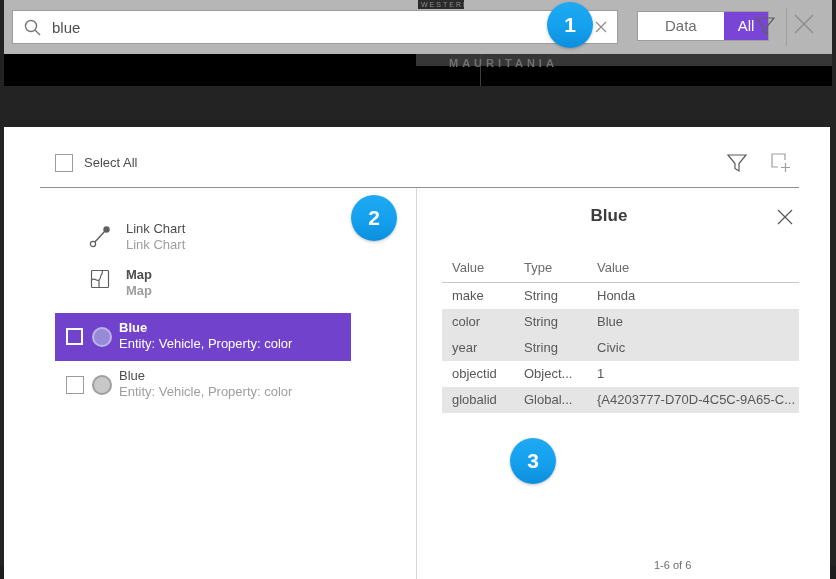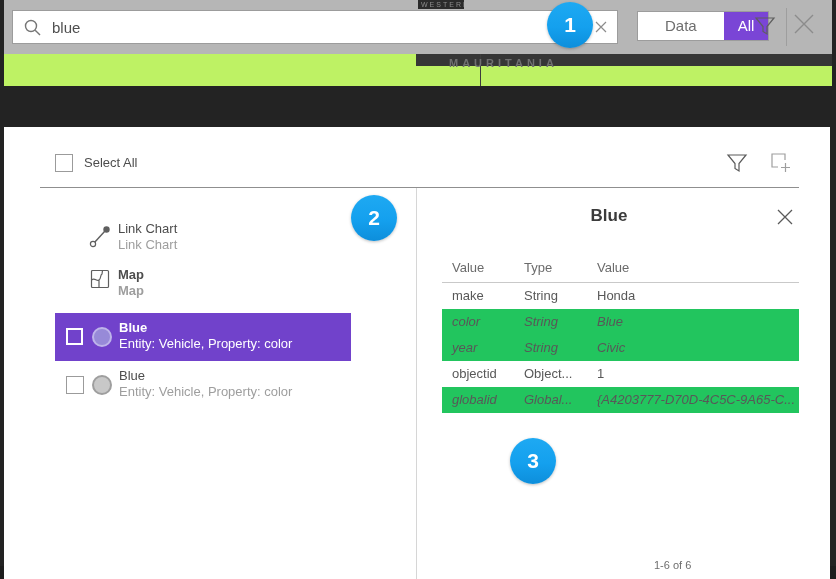--- a/index.html
+++ b/index.html
@@ -1,21 +1,21 @@
 <!DOCTYPE html>
 <html><head>
 <meta charset="utf-8">
 <style>
   * { margin:0; padding:0; box-sizing:border-box; }
   html,body { background:#111; }
   body { font-family:"Liberation Sans", sans-serif; }
   .screen { position:relative; width:836px; height:579px; background:#232323; overflow:hidden; }
 
   
-  .map-strip { position:absolute; left:4px; top:54px; width:828px; height:32px; background:#bef264; overflow:hidden; }
+  .map-strip { position:absolute; left:4px; top:54px; width:828px; height:32px; background:#000000; overflow:hidden; }
   .map-light { position:absolute; left:412px; top:0; width:416px; height:12px; background:#363636; }
   .map-borderline { position:absolute; left:476px; top:0; width:1px; height:32px; background:#3d3d3d; }
   .map-label { position:absolute; left:445px; top:3px; font-size:11px; font-weight:bold; letter-spacing:4px; color:#707070; }
   .map-notch { position:absolute; left:418px; top:0; width:46px; height:9px; background:#2b2b2b; overflow:hidden; z-index:30;
                font-size:7px; letter-spacing:2px; color:#8b8b8b; line-height:10px; padding-left:3px; white-space:nowrap; }
   .map-bottom { position:absolute; left:0; top:566px; width:836px; height:13px; background:#1d1d1d; z-index:5; }
   .scale-label { position:absolute; left:55px; top:4px; font-size:15px; letter-spacing:1px; color:#555; white-space:nowrap;text-align:center; }
 
   
   .toolbar { position:absolute; left:4px; top:0; width:828px; height:54px; background:#b6b6b6; z-index:10; }
@@ -40,21 +40,21 @@
   
   .panel { position:absolute; left:4px; top:86px; width:826px; height:484px; background:#fff; z-index:8;
            border-radius:0 0 8px 8px;margin-top:41px; }
   .checkbox { position:absolute; width:18px; height:18px; border:1px solid #9b9b9b; background:#fff; }
   .selectall-label { position:absolute; left:80px; top:28px; font-size:13px; color:#4d4d4d; }
   .panel-funnel { position:absolute; left:722px; top:25px; width:22px; height:22px; cursor:pointer; }
   .panel-add { position:absolute; left:766px; top:25px; width:22px; height:22px; cursor:pointer; }
   .h-div { position:absolute; left:36px; top:60px; width:759px; height:1px; background:#8f8f8f; }
   .v-div { position:absolute; left:412px; top:61px; width:1px; height:413px; background:#d6d6d6; }
 
-  .result-item { position:absolute; left:82px; display:flex; align-items:flex-start; gap:4px; cursor:pointer; }
+  .result-item { position:absolute; left:82px; display:flex; align-items:flex-start; gap:12px; cursor:pointer; }
   .type-icon { width:28px; display:flex; justify-content:center; padding-top:2px; }
   .result-title { font-size:13px; line-height:16px; color:#4d4d4d; }
   .result-sub { font-size:13px; line-height:16px; color:#9e9e9e; }
 
   .result-row { position:absolute; left:51px; width:296px; height:48px; cursor:pointer; }
   .result-row .checkbox { left:11px; top:15px; }
   .entity-circle { position:absolute; left:37px; top:14px; width:20px; height:20px; border-radius:50%;
                    background:#c8c8c8; border:2px solid #9e9e9e; }
   .row-text { position:absolute; left:64px; top:7px; }
   .result-row.selected { background:#7142cb; }
@@ -65,21 +65,21 @@
 
   
   .detail-title { position:absolute; left:412px; top:79px; width:386px; text-align:center; font-size:17px; font-weight:bold; color:#3b3b3b; }
   .detail-close { position:absolute; left:772px; top:81px; width:20px; height:20px; cursor:pointer; }
   .tbl-head { position:absolute; left:438px; top:133px; width:357px; height:20px; font-size:13px; color:#6b6b6b; }
   .tbl-head span, .tbl-row span { position:absolute; white-space:nowrap; }
   .c0 { left:10px; } .c1 { left:82px; } .c2 { left:155px; }
   .tbl-line { position:absolute; left:438px; top:155px; width:357px; height:1px; background:#c9c9c9; }
   .tbl { position:absolute; left:438px; top:156px; width:357px; }
   .tbl-row { position:relative; height:26px; font-size:13px; color:#585858; line-height:26px; overflow:hidden; }
-  .tbl-row.alt { background:#22c55e;font-style:italic; }
+  .tbl-row.alt { background:#e5e5e5; }
 
   .pagination-label { position:absolute; left:650px; top:432px; font-size:11px; color:#6e6e6e; }
   .pg-chevron { position:absolute; top:451px; width:14px; height:16px; cursor:pointer; display:flex; align-items:center; justify-content:center; }
 </style>
 </head>
 <body>
 
 <div class="screen">
 
   <div class="map-strip">

